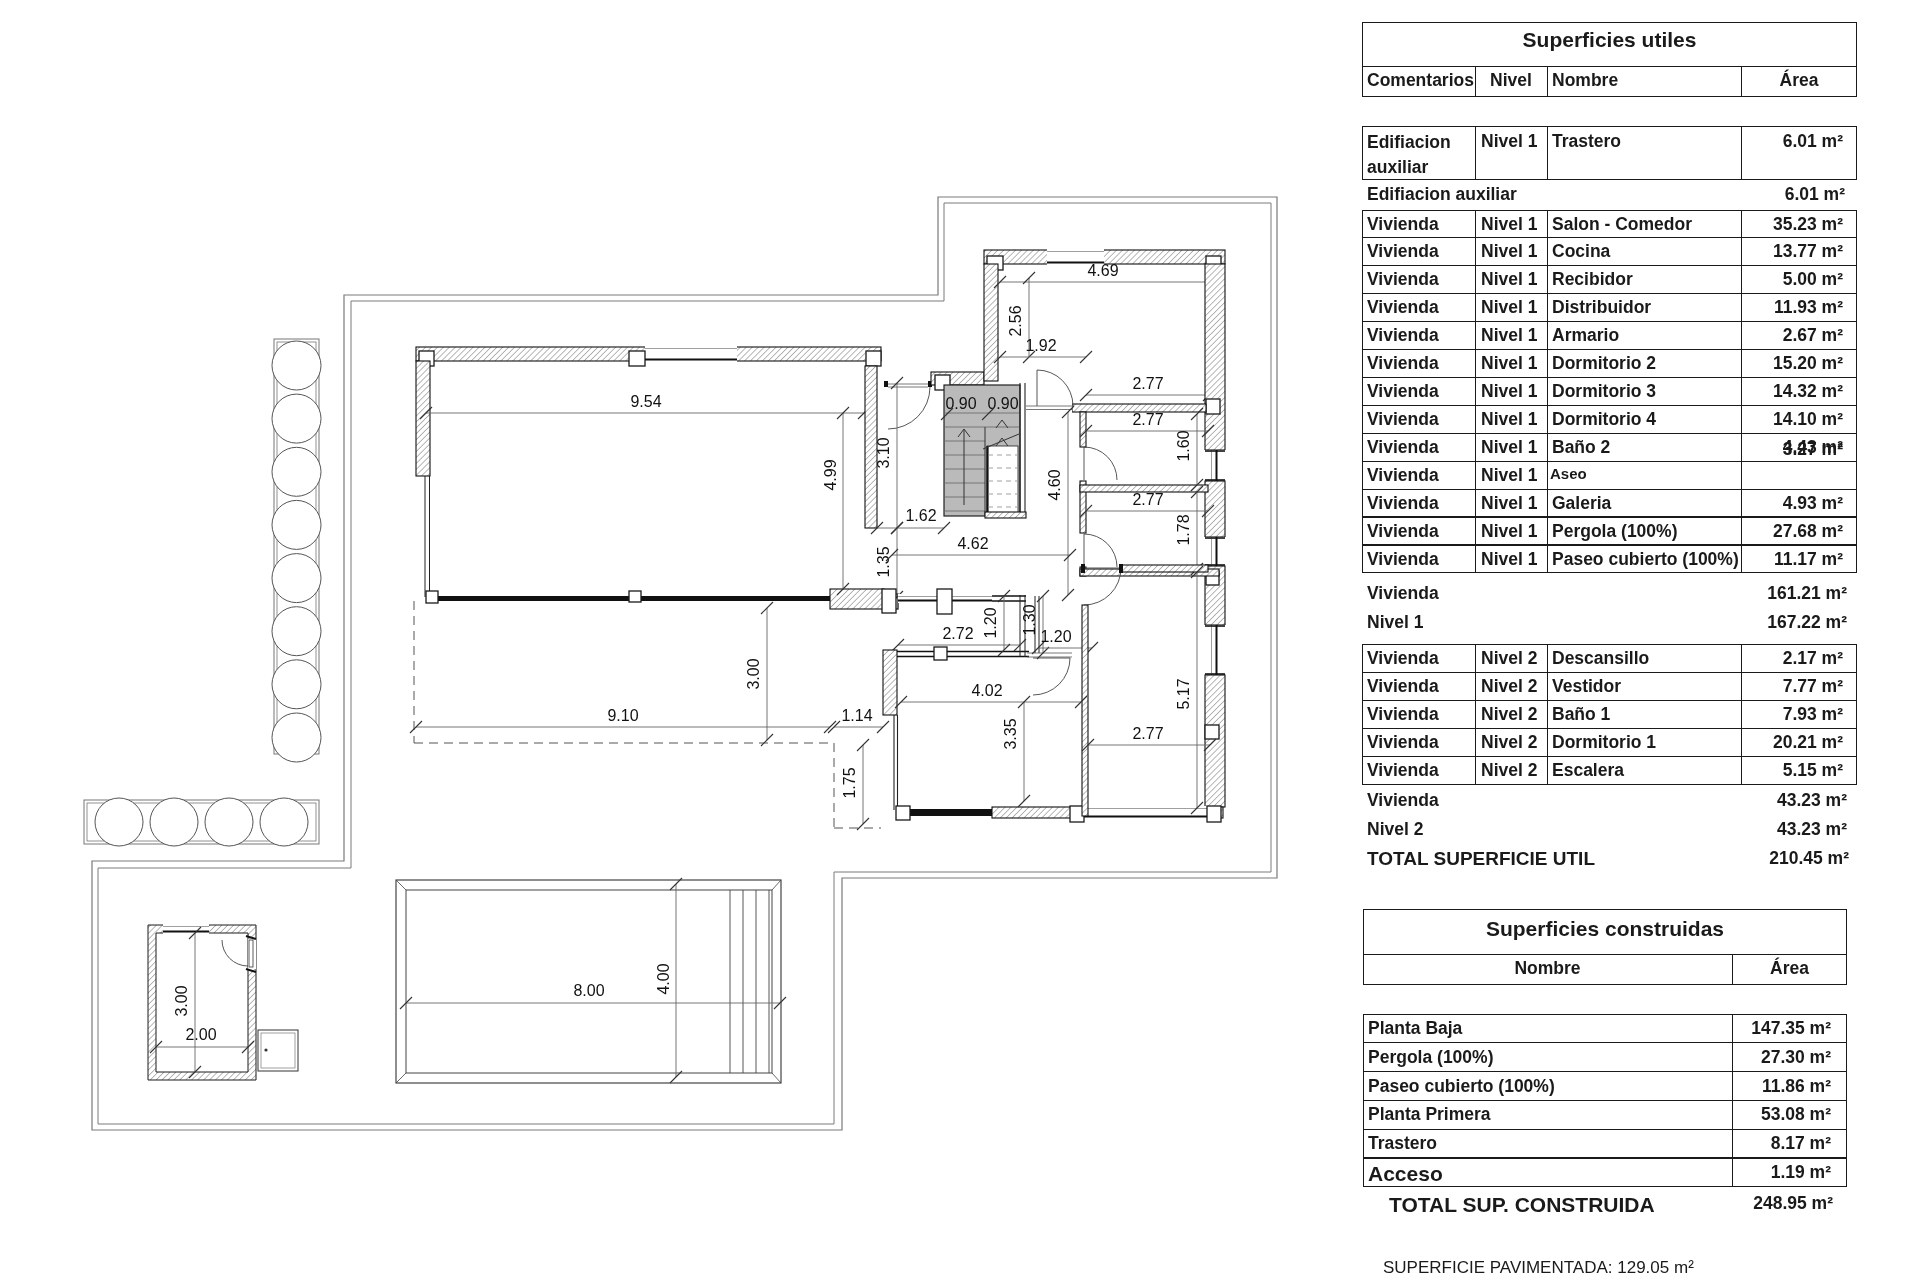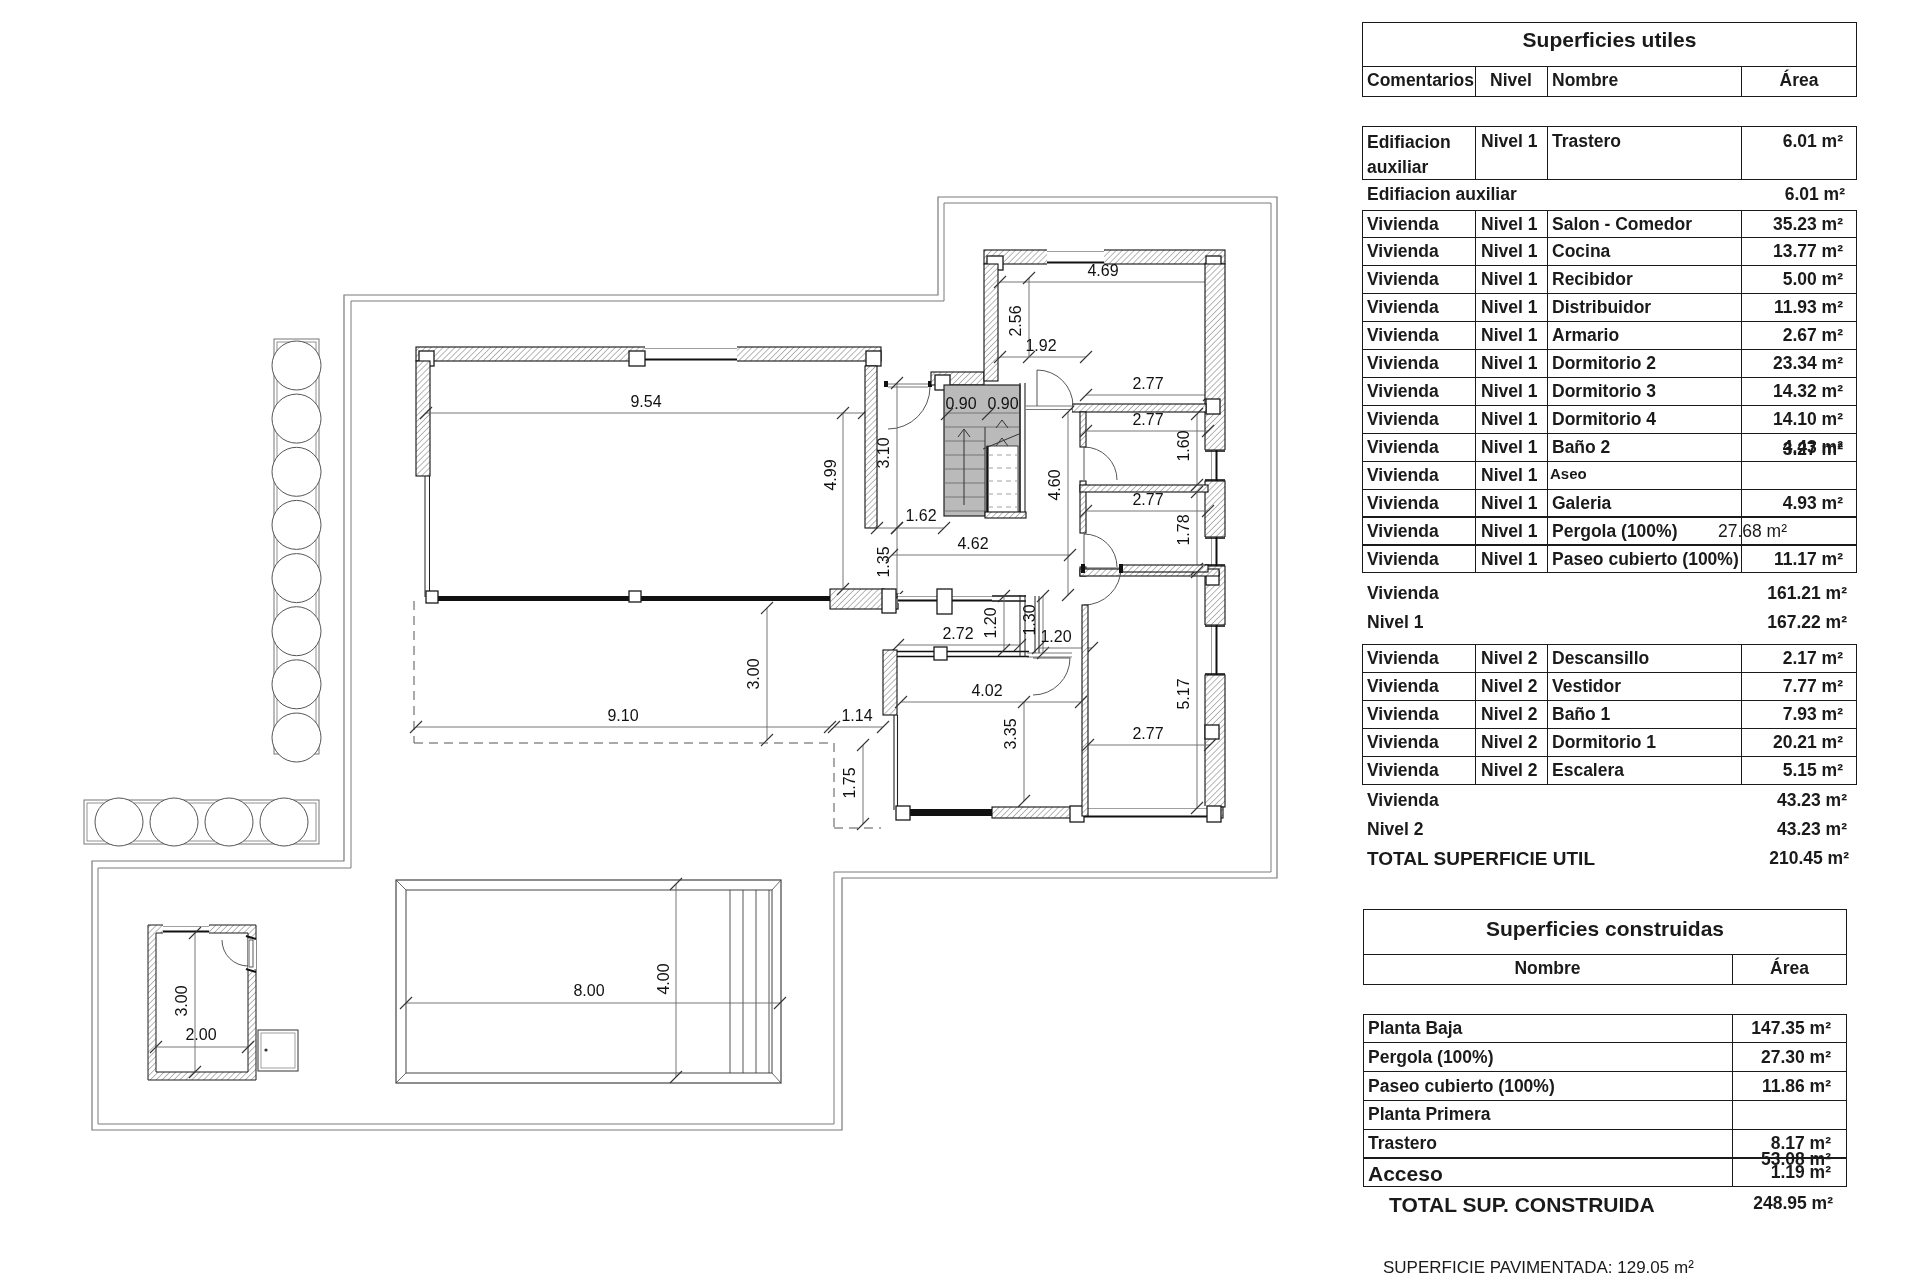--- a/index.html
+++ b/index.html
@@ -634,21 +634,21 @@
 <div style="position:absolute;left:1741px;top:297px;width:102px;text-align:right;font-weight:bold;font-size:17.5px;">11.93 m²</div>
 
 <div style="position:absolute;left:1367px;top:325px;font-weight:bold;font-size:17.5px;">Vivienda</div>
 <div style="position:absolute;left:1481px;top:325px;font-weight:bold;font-size:17.5px;">Nivel 1</div>
 <div style="position:absolute;left:1552px;top:325px;font-weight:bold;font-size:17.5px;">Armario</div>
 <div style="position:absolute;left:1741px;top:325px;width:102px;text-align:right;font-weight:bold;font-size:17.5px;">2.67 m²</div>
 
 <div style="position:absolute;left:1367px;top:353px;font-weight:bold;font-size:17.5px;">Vivienda</div>
 <div style="position:absolute;left:1481px;top:353px;font-weight:bold;font-size:17.5px;">Nivel 1</div>
 <div style="position:absolute;left:1552px;top:353px;font-weight:bold;font-size:17.5px;">Dormitorio 2</div>
-<div style="position:absolute;left:1741px;top:353px;width:102px;text-align:right;font-weight:bold;font-size:17.5px;">23.34 m²</div>
+<div style="position:absolute;left:1741px;top:353px;width:102px;text-align:right;font-weight:bold;font-size:17.5px;">15.20 m²</div>
 
 <div style="position:absolute;left:1367px;top:381px;font-weight:bold;font-size:17.5px;">Vivienda</div>
 <div style="position:absolute;left:1481px;top:381px;font-weight:bold;font-size:17.5px;">Nivel 1</div>
 <div style="position:absolute;left:1552px;top:381px;font-weight:bold;font-size:17.5px;">Dormitorio 3</div>
 <div style="position:absolute;left:1741px;top:381px;width:102px;text-align:right;font-weight:bold;font-size:17.5px;">14.32 m²</div>
 
 <div style="position:absolute;left:1367px;top:409px;font-weight:bold;font-size:17.5px;">Vivienda</div>
 <div style="position:absolute;left:1481px;top:409px;font-weight:bold;font-size:17.5px;">Nivel 1</div>
 <div style="position:absolute;left:1552px;top:409px;font-weight:bold;font-size:17.5px;">Dormitorio 4</div>
 <div style="position:absolute;left:1741px;top:409px;width:102px;text-align:right;font-weight:bold;font-size:17.5px;">14.10 m²</div>
@@ -664,21 +664,21 @@
 <div style="position:absolute;left:1741px;top:439px;width:102px;text-align:right;font-weight:bold;font-size:17.5px;">3.27 m²</div>
 
 <div style="position:absolute;left:1367px;top:493px;font-weight:bold;font-size:17.5px;">Vivienda</div>
 <div style="position:absolute;left:1481px;top:493px;font-weight:bold;font-size:17.5px;">Nivel 1</div>
 <div style="position:absolute;left:1552px;top:493px;font-weight:bold;font-size:17.5px;">Galeria</div>
 <div style="position:absolute;left:1741px;top:493px;width:102px;text-align:right;font-weight:bold;font-size:17.5px;">4.93 m²</div>
 
 <div style="position:absolute;left:1367px;top:521px;font-weight:bold;font-size:17.5px;">Vivienda</div>
 <div style="position:absolute;left:1481px;top:521px;font-weight:bold;font-size:17.5px;">Nivel 1</div>
 <div style="position:absolute;left:1552px;top:521px;font-weight:bold;font-size:17.5px;">Pergola (100%)</div>
-<div style="position:absolute;left:1685px;top:521px;width:102px;text-align:right;font-weight:normal;font-size:17.5px;">27.68 m²</div>
+<div style="position:absolute;left:1741px;top:521px;width:102px;text-align:right;font-weight:bold;font-size:17.5px;">27.68 m²</div>
 
 <div style="position:absolute;left:1367px;top:549px;font-weight:bold;font-size:17.5px;">Vivienda</div>
 <div style="position:absolute;left:1481px;top:549px;font-weight:bold;font-size:17.5px;">Nivel 1</div>
 <div style="position:absolute;left:1552px;top:549px;font-weight:bold;font-size:17.5px;">Paseo cubierto (100%)</div>
 <div style="position:absolute;left:1741px;top:549px;width:102px;text-align:right;font-weight:bold;font-size:17.5px;">11.17 m²</div>
 
 <div style="position:absolute;left:1367px;top:583px;font-weight:bold;font-size:17.5px;">Vivienda</div>
 <div style="position:absolute;left:1741px;top:583px;width:106px;text-align:right;font-weight:bold;font-size:17.5px;">161.21 m²</div>
 
 <div style="position:absolute;left:1367px;top:612px;font-weight:bold;font-size:17.5px;">Nivel 1</div>
@@ -750,21 +750,21 @@
 <div style="position:absolute;left:1368px;top:1018px;font-weight:bold;font-size:17.5px;">Planta Baja</div>
 <div style="position:absolute;left:1732px;top:1018px;width:99px;text-align:right;font-weight:bold;font-size:17.5px;">147.35 m²</div>
 
 <div style="position:absolute;left:1368px;top:1047px;font-weight:bold;font-size:17.5px;">Pergola (100%)</div>
 <div style="position:absolute;left:1732px;top:1047px;width:99px;text-align:right;font-weight:bold;font-size:17.5px;">27.30 m²</div>
 
 <div style="position:absolute;left:1368px;top:1076px;font-weight:bold;font-size:17.5px;">Paseo cubierto (100%)</div>
 <div style="position:absolute;left:1732px;top:1076px;width:99px;text-align:right;font-weight:bold;font-size:17.5px;">11.86 m²</div>
 
 <div style="position:absolute;left:1368px;top:1104px;font-weight:bold;font-size:17.5px;">Planta Primera</div>
-<div style="position:absolute;left:1732px;top:1104px;width:99px;text-align:right;font-weight:bold;font-size:17.5px;margin-top:45px;">53.08 m²</div>
+<div style="position:absolute;left:1732px;top:1104px;width:99px;text-align:right;font-weight:bold;font-size:17.5px;">53.08 m²</div>
 
 <div style="position:absolute;left:1368px;top:1133px;font-weight:bold;font-size:17.5px;">Trastero</div>
 <div style="position:absolute;left:1732px;top:1133px;width:99px;text-align:right;font-weight:bold;font-size:17.5px;">8.17 m²</div>
 
 <div style="position:absolute;left:1368px;top:1162px;font-weight:bold;font-size:21px;">Acceso</div>
 <div style="position:absolute;left:1732px;top:1162px;width:99px;text-align:right;font-weight:bold;font-size:17.5px;">1.19 m²</div>
 
 <div style="position:absolute;left:1368px;top:1193px;font-weight:bold;font-size:21px;margin-left:21px;">TOTAL SUP. CONSTRUIDA</div>
 <div style="position:absolute;left:1732px;top:1193px;width:101px;text-align:right;font-weight:bold;font-size:17.5px;">248.95 m²</div>
 

